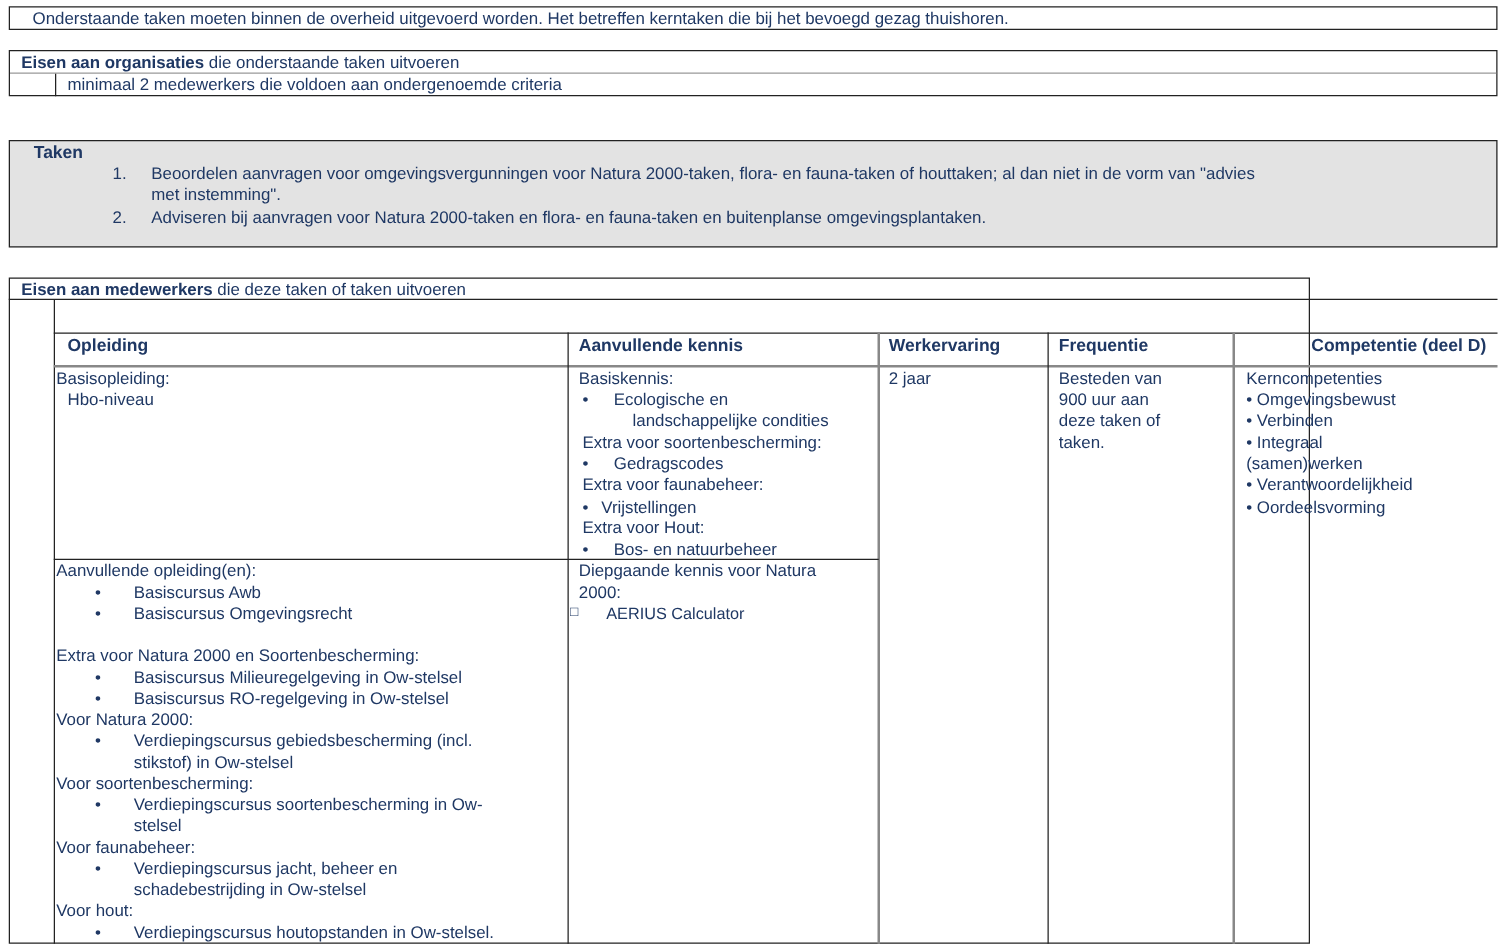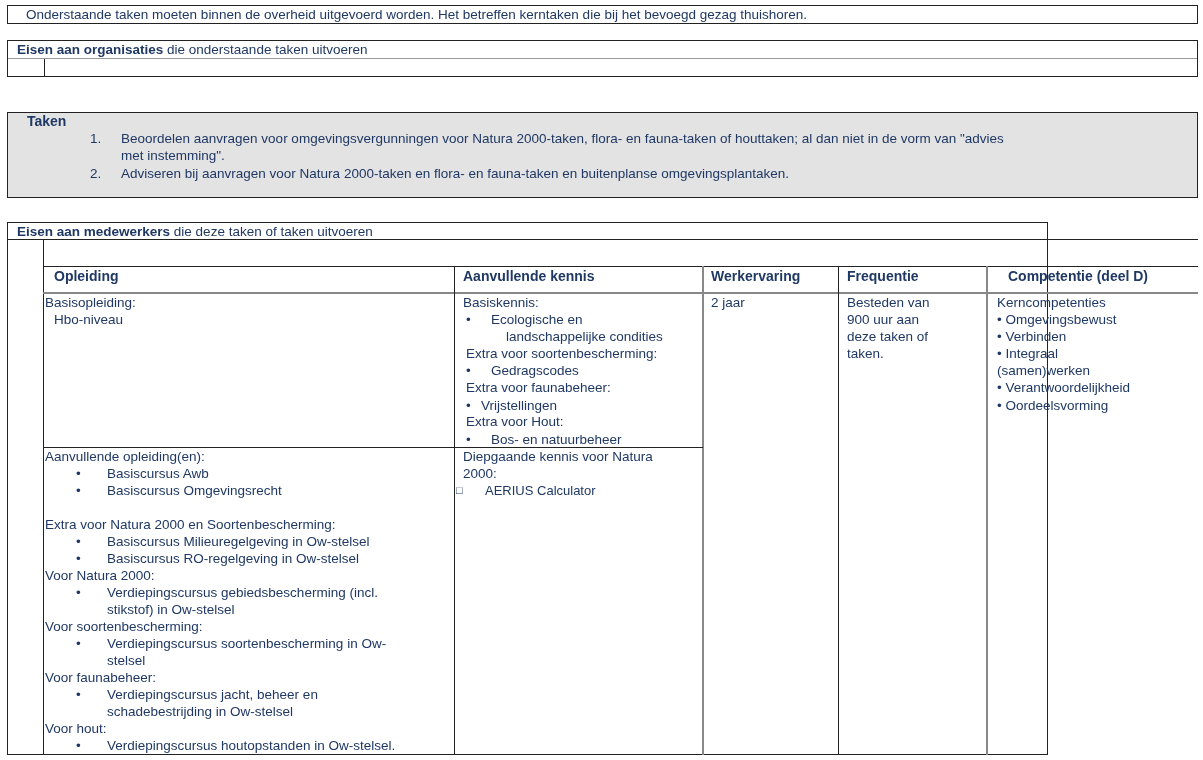--- a/index.html
+++ b/index.html
@@ -21,20 +21,21 @@
 <div class="abs box" style="left:7px;top:5px;width:1191px;height:19px;">
   <span class="txt" style="left:18px;top:0px;">Onderstaande taken moeten binnen de overheid uitgevoerd worden. Het betreffen kerntaken die bij het bevoegd gezag thuishoren.</span>
 </div>
 
 <div class="abs box" style="left:7px;top:40px;width:1191px;height:37px;">
   <span class="txt" style="left:9px;top:0px;">
     <span class="bold">Eisen aan organisaties</span><span> die onderstaande taken uitvoeren</span>
   </span>
   <div class="line" style="left:0;top:17px;width:100%;height:1px;background:#999;"></div>
   <div class="line" style="left:36px;top:18px;width:1px;height:18px;"></div>
+  <span class="txt" style="left:46px;top:18px;">minimaal 2 medewerkers die voldoen aan ondergenoemde criteria</span>
 </div>
 
 <div class="abs box" style="left:7px;top:112px;width:1191px;height:86px;background:#e3e3e3;">
   <span class="txt hdr" style="left:19px;top:0px;">Taken</span>
   <span class="txt" style="left:82px;top:17px;">1.</span>
   <span class="txt" style="left:113px;top:17px;">Beoordelen aanvragen voor omgevingsvergunningen voor Natura 2000-taken, flora- en fauna-taken of houttaken; al dan niet in de vorm van "advies</span>
   <span class="txt" style="left:113px;top:34px;">met instemming".</span>
   <span class="txt" style="left:82px;top:52px;">2.</span>
   <span class="txt" style="left:113px;top:52px;">Adviseren bij aanvragen voor Natura 2000-taken en flora- en fauna-taken en buitenplanse omgevingsplantaken.</span>
 </div>
@@ -54,21 +55,21 @@
 <div class="gline" style="left:702px;top:266px;width:2px;height:489px;"></div>
 <div class="line" style="left:838px;top:266px;width:1px;height:489px;"></div>
 <div class="gline" style="left:986px;top:266px;width:2px;height:489px;"></div>
 
 <div class="line" style="left:43px;top:447px;width:660px;height:1px;"></div>
 
 <span class="txt hdr" style="left:54px;top:268px;">Opleiding</span>
 <span class="txt hdr" style="left:463px;top:268px;">Aanvullende kennis</span>
 <span class="txt hdr" style="left:711px;top:268px;">Werkervaring</span>
 <span class="txt hdr" style="left:847px;top:268px;">Frequentie</span>
-<span class="txt hdr" style="left:1008px;top:268px;">Competentie (deel D)</span>
+<span class="txt hdr" style="left:1049px;top:268px;">Competentie (deel D)</span>
 
 <span class="txt" style="left:45px;top:294px;">Basisopleiding:</span>
 <span class="txt" style="left:54px;top:311px;">Hbo-niveau</span>
 
 <span class="txt" style="left:45px;top:448px;">Aanvullende opleiding(en):</span>
 <span class="txt" style="left:76px;top:465px;">•</span>
 <span class="txt" style="left:107px;top:465px;">Basiscursus Awb</span>
 <span class="txt" style="left:76px;top:482px;">•</span>
 <span class="txt" style="left:107px;top:482px;">Basiscursus Omgevingsrecht</span>
 

